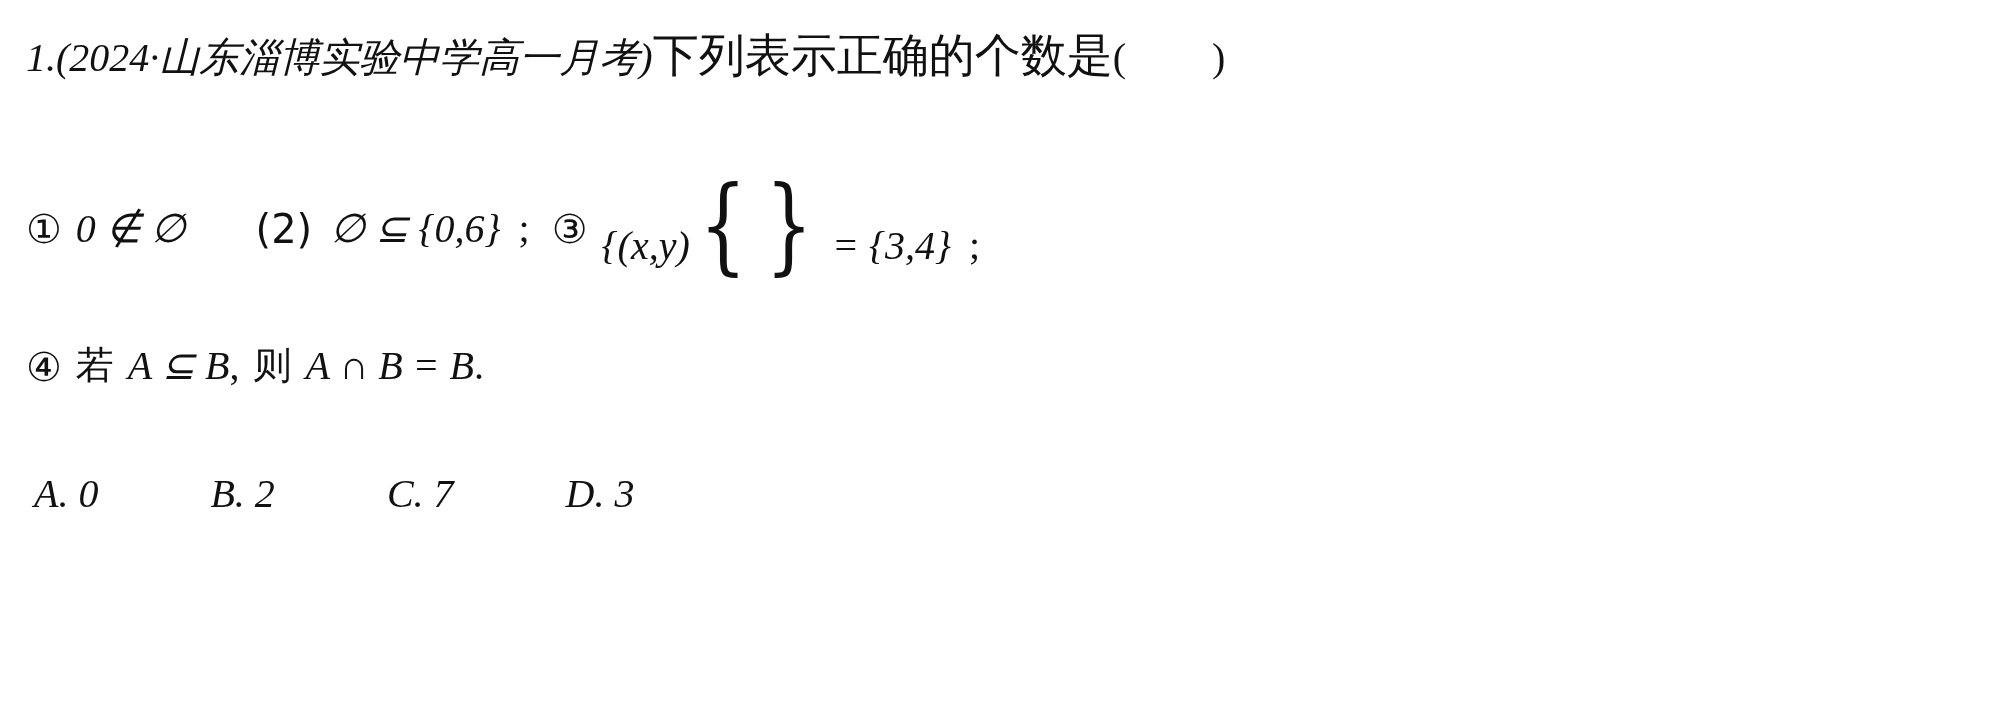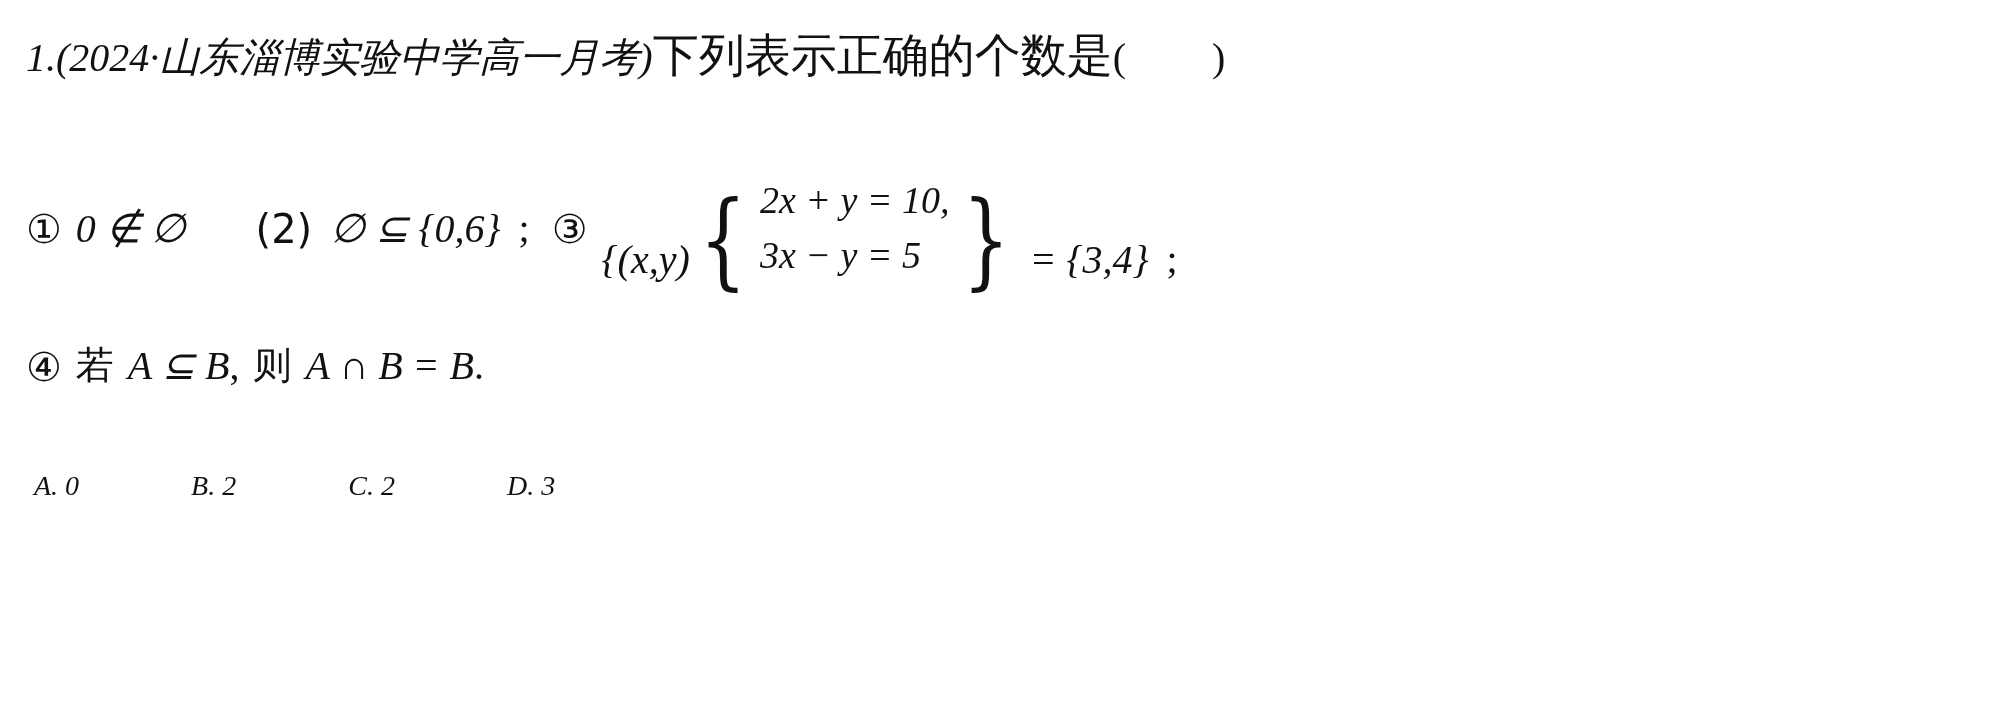--- a/index.html
+++ b/index.html
@@ -118,21 +118,21 @@
     font-family: "DejaVu Sans", sans-serif;
     font-size: 38px;
     margin: 0 14px;
   }
 
   
   .options {
     position: absolute;
     left: 34px;
     top: 470px;
-    font-size: 28px;
+    font-size: 40px;
     font-style: italic;
     white-space: nowrap;
     display: flex;
     align-items: flex-start;
   }
   .opt { display: inline-block; }
   .opt + .opt { margin-left: 112px; }
 </style>
 </head>
 <body>
@@ -151,41 +151,37 @@
     <span class="sp-c"></span>
     <span class="itm2">∅ ⊆ {0,6}</span>
     <span class="sp-c"></span>
     <span class="semi">;</span>
     <span class="sp-b"></span>
     <span class="circnum">③</span>
 
     <span class="setblk">
       <span>{(x,y)</span>
       <span class="brace-l-big">{</span>
-      <span class="sys">
-        <span class="sys-row">2x + y = 10,</span>
-        <span class="sys-row">3x − y = 5</span>
-      </span>
       <span class="brace-r-big">}</span>
       <span class="eq-tail">= {3,4}</span>
       <span class="sp-c"></span>
       <span class="semi">;</span>
     </span>
   </div>
 
   <div class="line3">
     <span class="circnum">④</span>
     <span class="cn">若</span>
     <span>A ⊆ B</span>
     <span class="semi">,</span>
     <span class="cn">则</span>
     <span>A ∩ B = B</span>
     <span class="semi">.</span>
   </div>
 
   <div class="options">
     <span class="opt">A. 0</span>
     <span class="opt">B. 2</span>
-    <span class="opt">C. 2</span>
+    <span class="opt">C. 7</span>
     <span class="opt">D. 3</span>
   </div>
 
 </div>
 
 </body></html>

